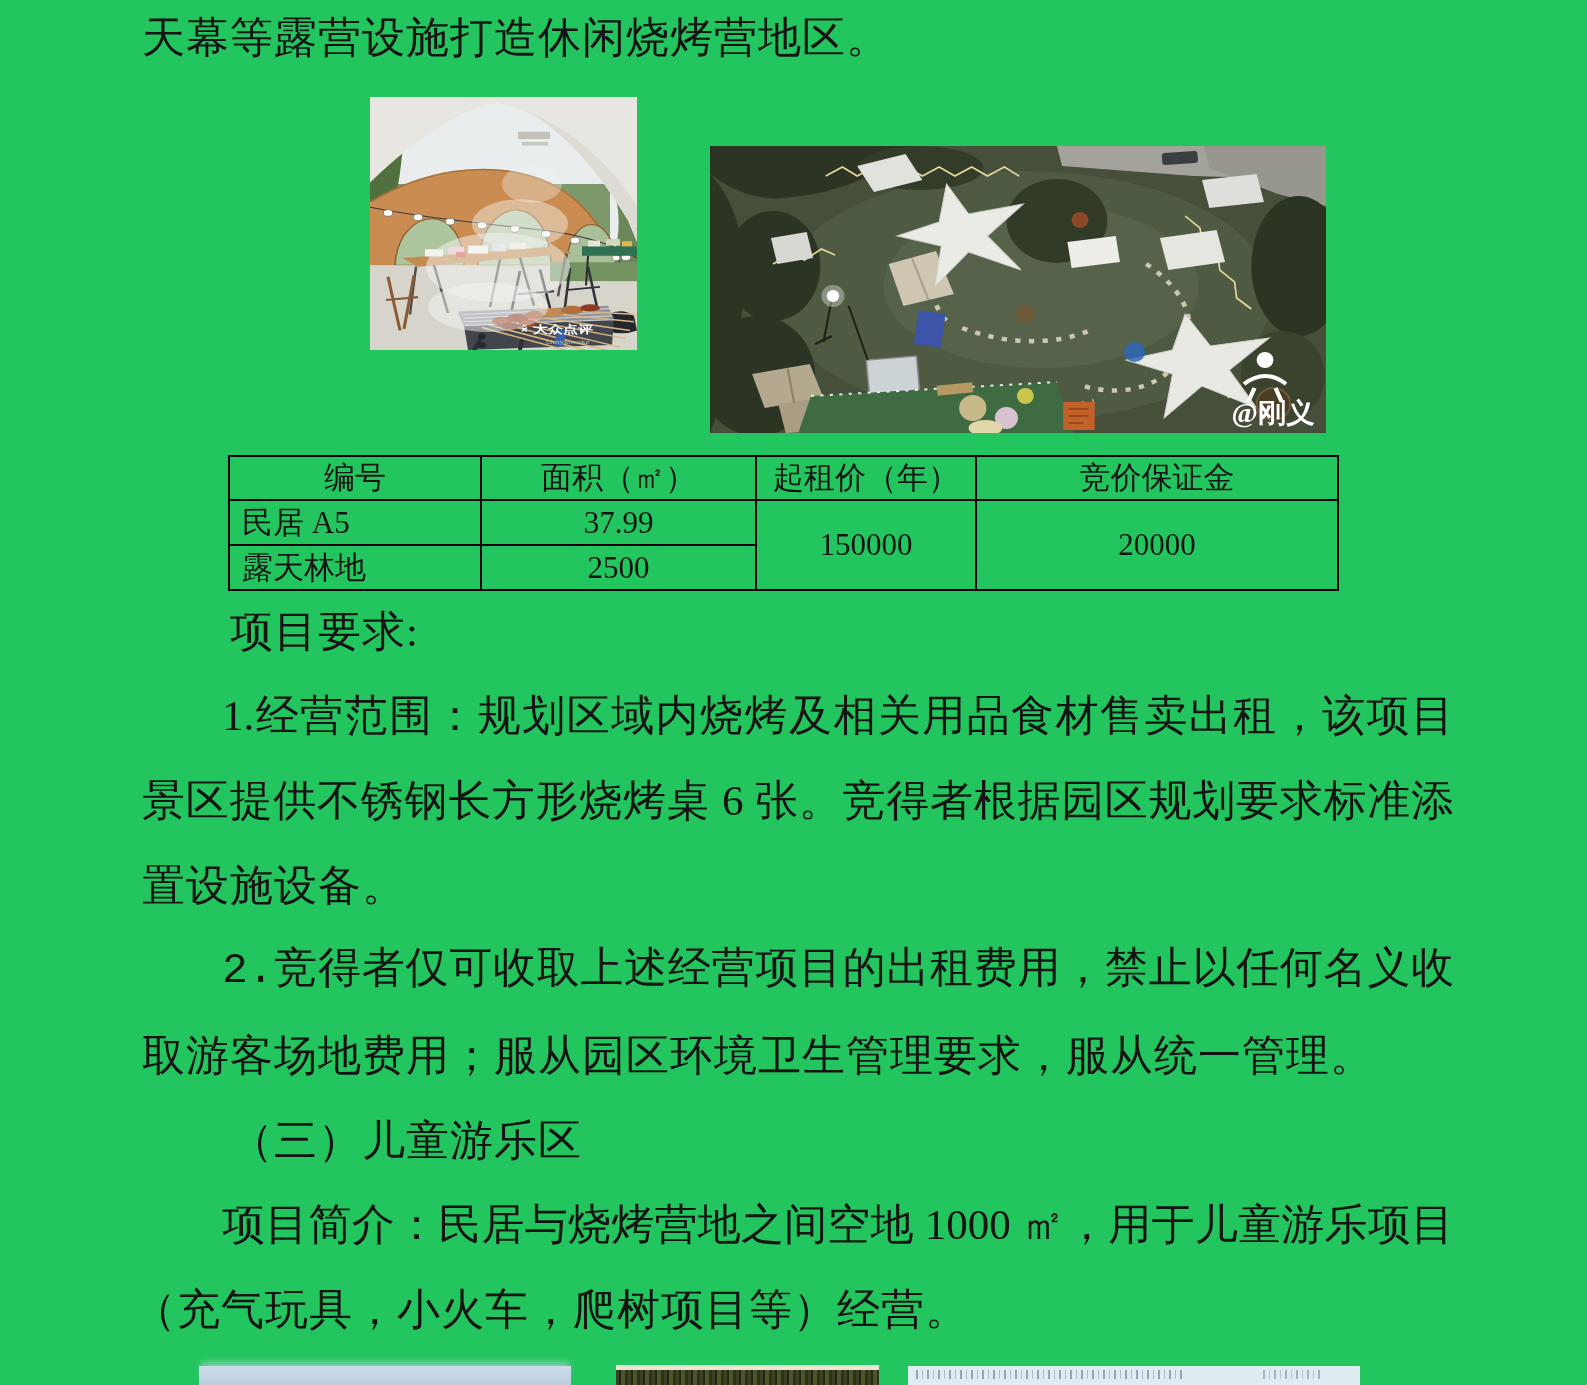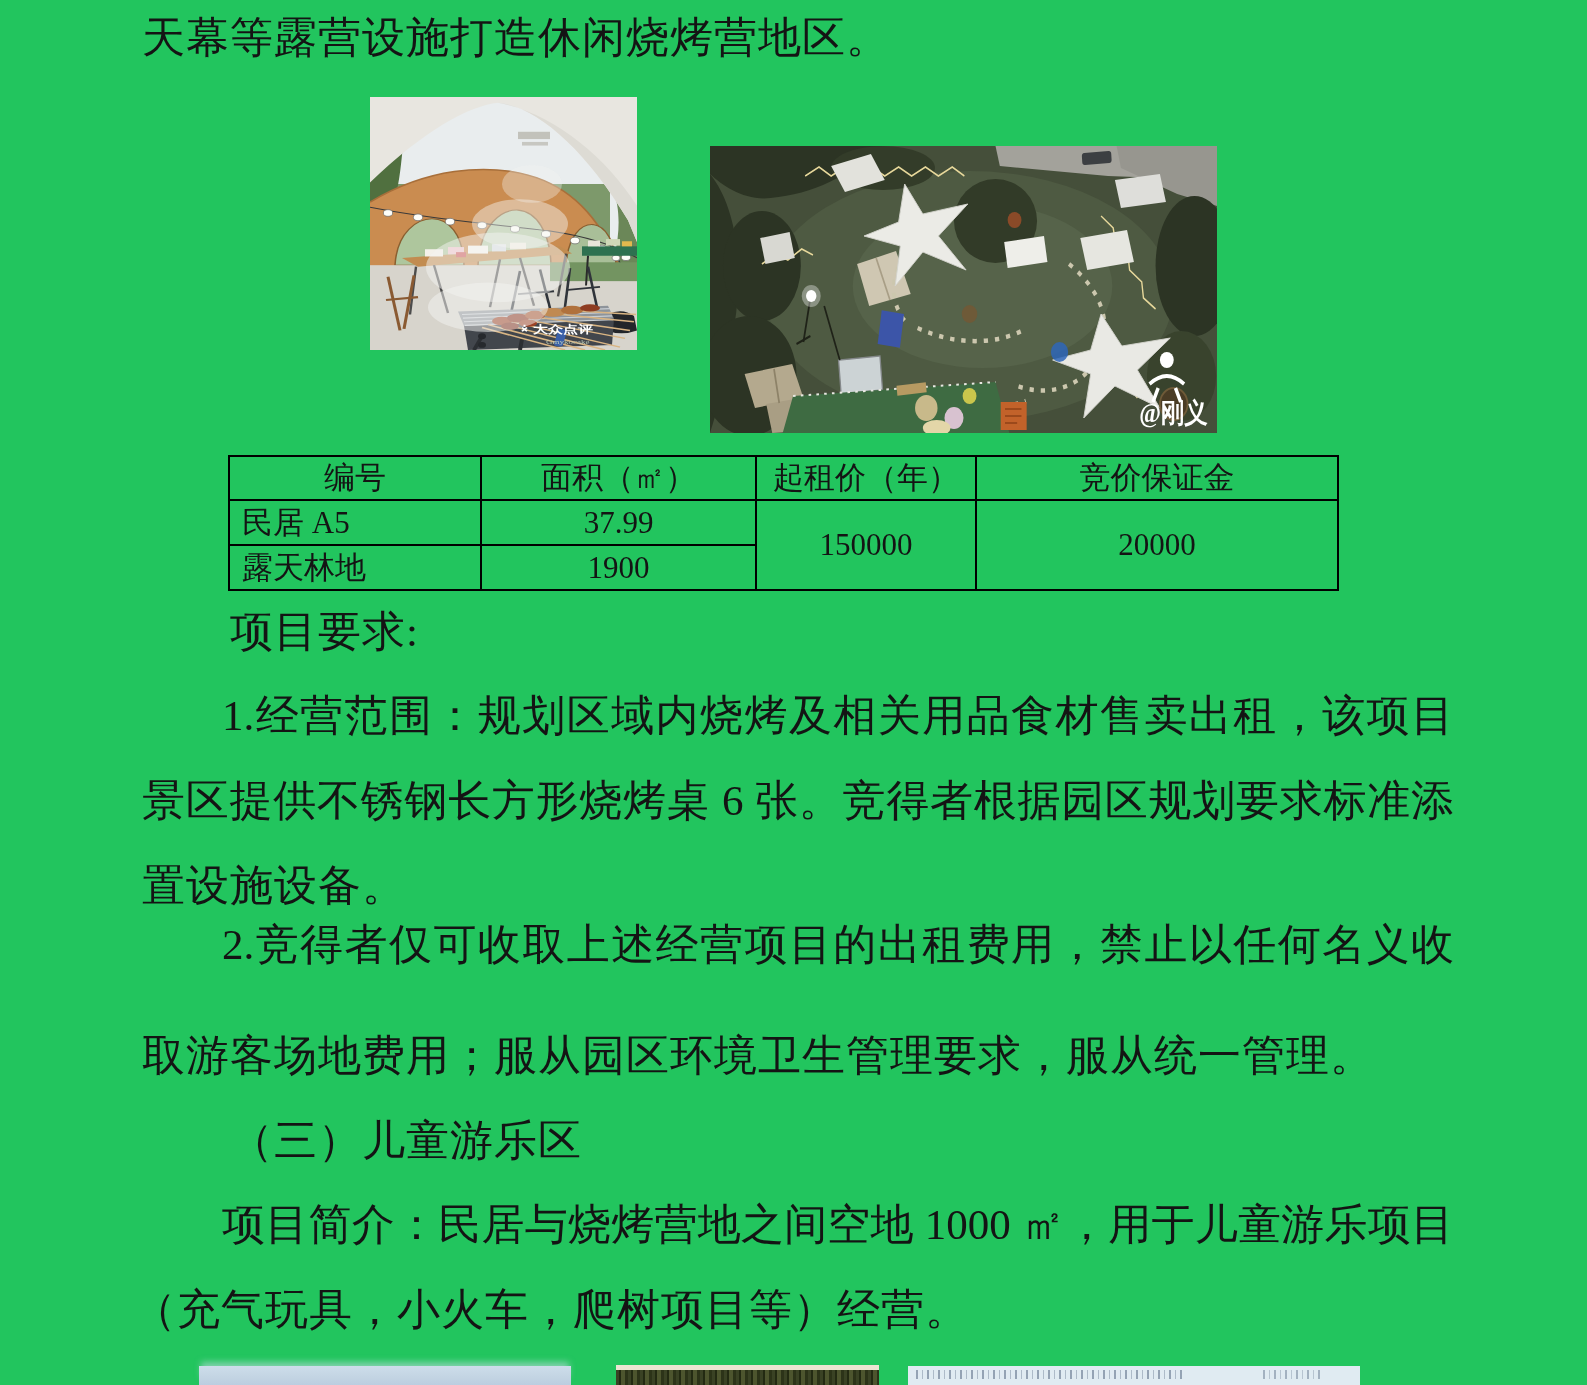--- a/index.html
+++ b/index.html
@@ -211,21 +211,21 @@
       </g>
 
       <g>
         <path d="M152,318 l5,5 m0,-5 l-5,5 m2.5,-6 v-3" stroke="#ffffff" stroke-width="2" fill="none"></path>
         <text x="163" y="326" font-size="15" font-weight="bold" fill="#ffffff">大众点评</text>
         <text x="176" y="341" font-size="9" fill="#c8d8c0" opacity="0.85">Gmykocake</text>
       </g>
     </svg>
   </div>
 
-  <div class="photo" style="left:710px;top:146px;width:507px;height:287px;">
+  <div class="photo" style="left:710px;top:146px;width:616px;height:287px;">
     <svg viewBox="0 0 586 287" preserveAspectRatio="none">
       <rect x="0" y="0" width="586" height="287" fill="#454f3a"></rect>
       <ellipse cx="300" cy="150" rx="235" ry="125" fill="#4e5a42"></ellipse>
       <ellipse cx="315" cy="140" rx="150" ry="82" fill="#56634a"></ellipse>
 
       <polygon points="330,0 586,0 586,34 460,30 335,20" fill="#a3a29b"></polygon>
       <polygon points="470,0 586,0 586,60 540,48 475,22" fill="#97968f"></polygon>
       <rect x="430" y="6" width="34" height="12" rx="3" fill="#3c3f42" transform="rotate(-4 447 12)"></rect>
 
       <g fill="#2c3424">
@@ -339,34 +339,34 @@
         <td>竞价保证金</td>
       </tr>
       <tr class="drow">
         <td class="cell-left">民居 A5</td>
         <td class="cell-center">37.99</td>
         <td class="cell-center" rowspan="2">150000</td>
         <td class="cell-center" rowspan="2">20000</td>
       </tr>
       <tr class="drow">
         <td class="cell-left">露天林地</td>
-        <td class="cell-center">1900</td>
+        <td class="cell-center">2500</td>
       </tr>
     </tbody>
   </table>
 
   <div class="tline" style="left:230px;top:604px;">项目要求:</div>
 
   <div class="tline just" style="left:222px;top:688px;width:1232px;">1.经营范围：规划区域内烧烤及相关用品食材售卖出租，该项目</div>
 
   <div class="tline just" style="left:142px;top:773px;width:1312px;">景区提供不锈钢长方形烧烤桌 6 张。竞得者根据园区规划要求标准添</div>
 
   <div class="tline" style="left:142px;top:858px;">置设施设备。</div>
 
-  <div class="tline just" style="left:222px;top:917px;width:1232px;">2.竞得者仅可收取上述经营项目的出租费用，禁止以任何名义收</div>
+  <div class="tline just" style="left:222px;top:943px;width:1232px;font-family:Liberation Mono, monospace;">2.竞得者仅可收取上述经营项目的出租费用，禁止以任何名义收</div>
 
   <div class="tline" style="left:230px;top:1113px;">（三）儿童游乐区</div>
 
   <div class="tline" style="left:142px;top:1028px;">取游客场地费用；服从园区环境卫生管理要求，服从统一管理。</div>
 
   <div class="tline just" style="left:222px;top:1197px;width:1232px;">项目简介：民居与烧烤营地之间空地 1000 ㎡，用于儿童游乐项目</div>
 
   <div class="tline" style="left:133px;top:1282px;">（充气玩具，小火车，爬树项目等）经营。</div>
 
   <div class="cut b1"></div>

